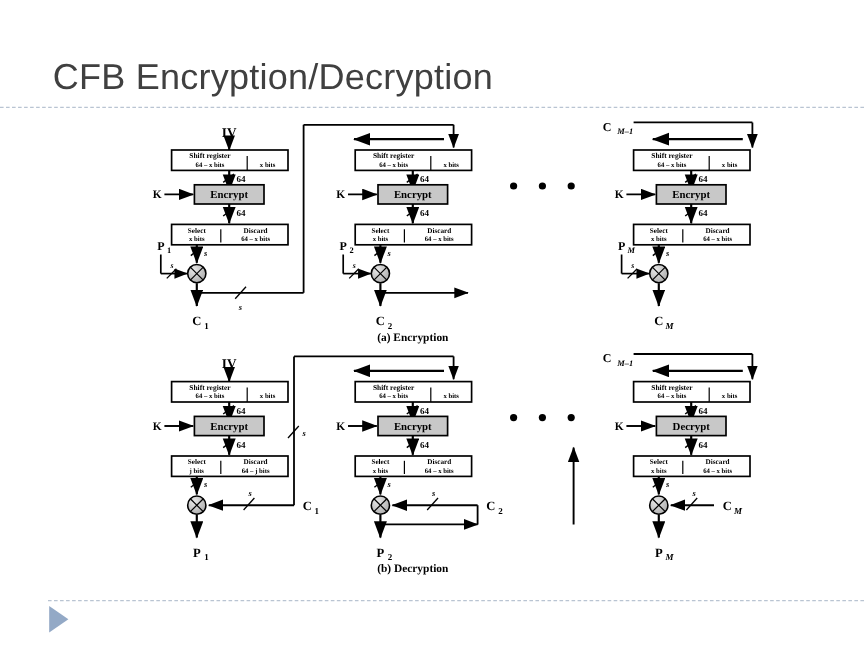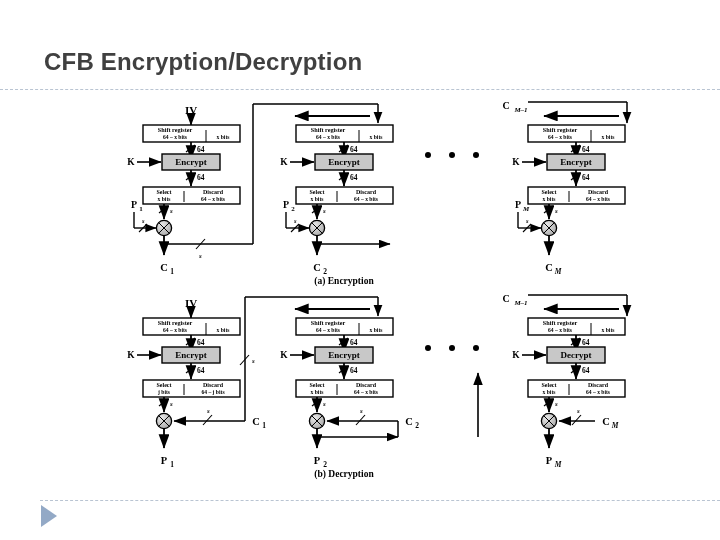--- a/index.html
+++ b/index.html
@@ -8,23 +8,23 @@
     background:#ffffff;
     font-family:"Liberation Sans", sans-serif;
     overflow:hidden;
     position:relative;
   }
   #slide{position:absolute;inset:0;background:#fff;}
 
   
   #title{
     position:absolute;left:44px;top:48px;
-    font-size:24px;color:#404040;
+    font-size:30px;color:#404040;
     font-family:"Liberation Sans", sans-serif;
-    font-weight:700;letter-spacing:.2px;white-space:nowrap;
+    font-weight:400;letter-spacing:.2px;white-space:nowrap;
   }
   #title-rule{
     position:absolute;left:0px;top:89px;width:720px;height:0;
     border-top:1px dashed #b9c4d2;
   }
   #footer-rule{
     position:absolute;left:40px;top:500px;width:680px;height:0;
     border-top:1px dashed #b9c4d2;
   }
   #footer-tri{

